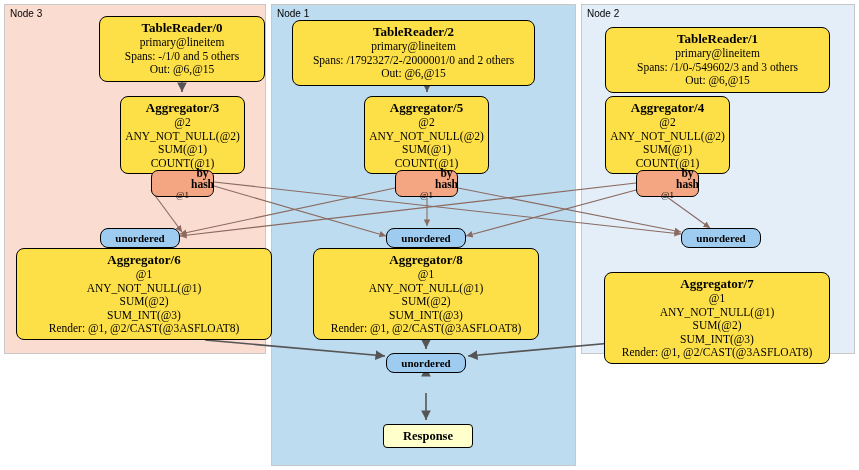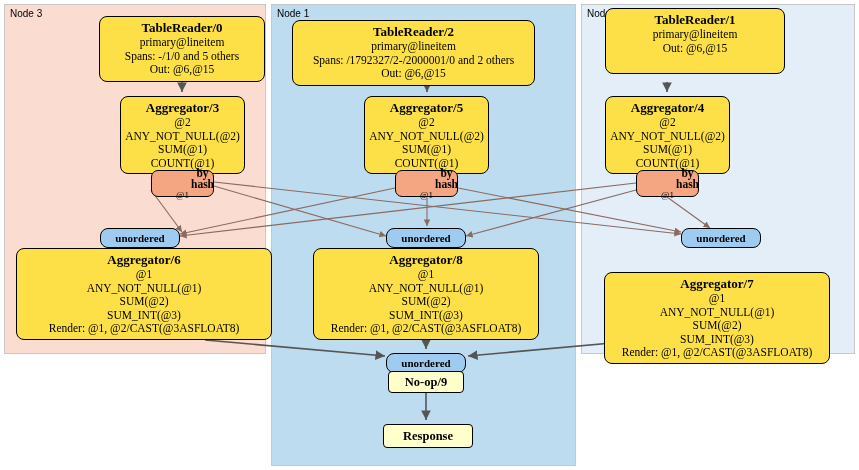--- a/index.html
+++ b/index.html
@@ -162,23 +162,24 @@
     <span class="ln">Out: @6,@15</span>
   </div>
 
   <div class="proc-box" id="box-1" style="left: 292px; top: 20px; width: 243px; height: 66px; font-family: Liberation Serif, serif;">
     <span class="title">TableReader/2</span>
     <span class="ln">primary@lineitem</span>
     <span class="ln">Spans: /1792327/2-/2000001/0 and 2 others</span>
     <span class="ln">Out: @6,@15</span>
   </div>
 
-  <div class="proc-box" id="box-2" style="left: 605px; top: 8px; width: 180px; height: 66px;">
+  <div class="proc-box" id="box-2" style="left: 605px; top: 27px; width: 225px; height: 66px;">
     <span class="title">TableReader/1</span>
     <span class="ln">primary@lineitem</span>
+    <span class="ln">Spans: /1/0-/549602/3 and 3 others</span>
     <span class="ln">Out: @6,@15</span>
   </div>
 
   <div class="proc-box" id="box-3" style="left: 120px; top: 96px; width: 125px; height: 78px;">
     <span class="title">Aggregator/3</span>
     <span class="ln">@2</span>
     <span class="ln">ANY_NOT_NULL(@2)</span>
     <span class="ln">SUM(@1)</span>
     <span class="ln">COUNT(@1)</span>
   </div>
@@ -237,16 +238,15 @@
   <div class="pill hash" id="hash-2" style="left: 636px; top: 170px; width: 63px; height: 27px;">
     <span class="h1">by hash</span>
     <span class="h2">@1</span>
   </div>
 
   <div class="pill unordered" id="uo-0" style="left: 100px; top: 228px; width: 80px; height: 20px;">unordered</div>
   <div class="pill unordered" id="uo-1" style="left: 386px; top: 228px; width: 80px; height: 20px;">unordered</div>
   <div class="pill unordered" id="uo-2" style="left: 681px; top: 228px; width: 80px; height: 20px;">unordered</div>
   <div class="pill unordered" id="uo-3" style="left: 386px; top: 353px; width: 80px; height: 20px;">unordered</div>
 
-  <div class="pill noop" id="term-0" style="left: 388px; top: 371px; width: 76px; height: 22px;">No-op/9</div>
   <div class="pill response" id="term-1" style="left: 383px; top: 424px; width: 90px; height: 24px;">Response</div>
 
 </div>
 
 </body></html>

